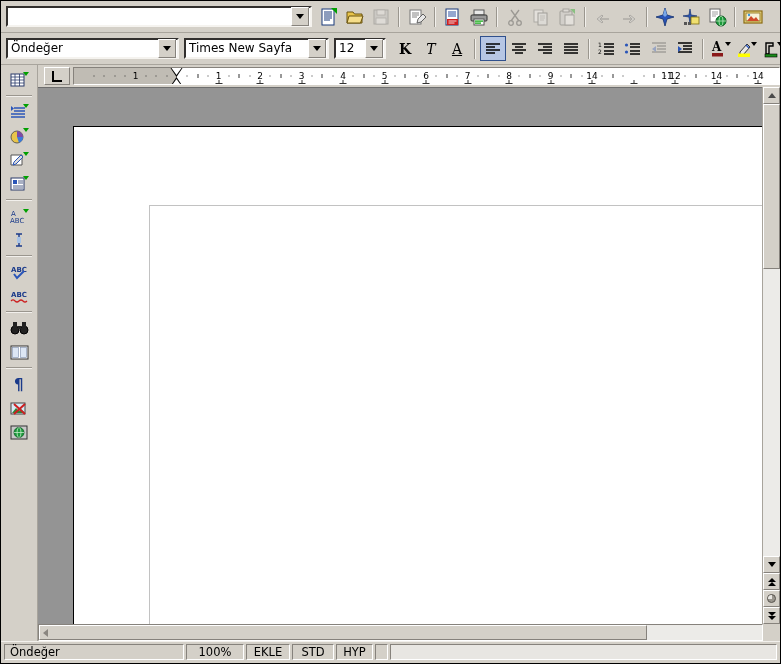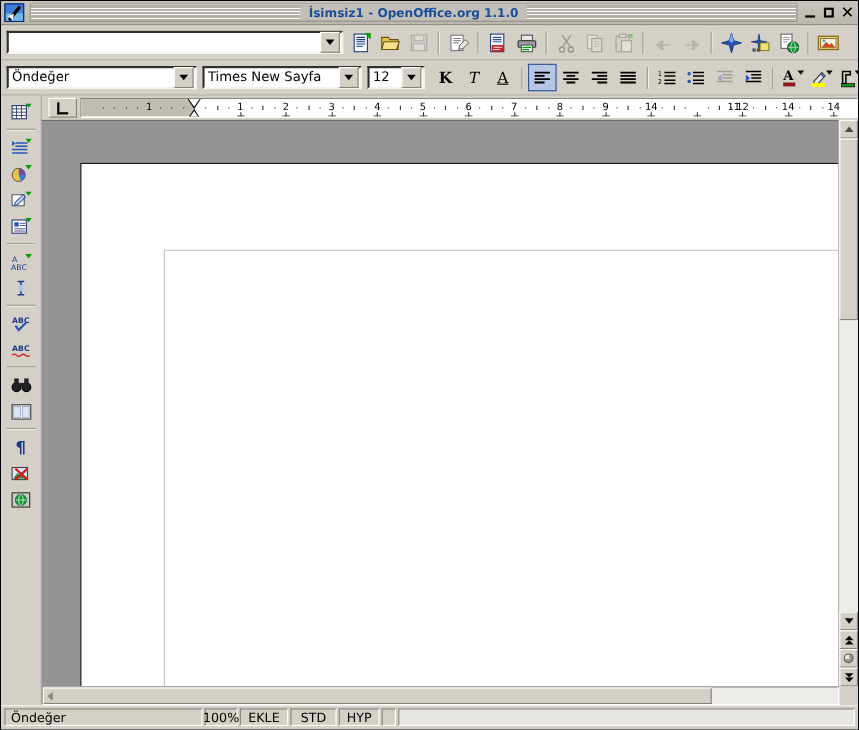--- a/index.html
+++ b/index.html
@@ -142,40 +142,20 @@
   .scell{border:1px solid;border-color:#86827c #fff #fff #86827c;background:#d4d0c8;
     display:flex;align-items:center;padding:0 5px;font-size:11.5px;color:#000;
     box-sizing:border-box;white-space:nowrap;}
   .scell.blank{padding:0;}
 </style>
 </head>
 <body>
 
 <div class="app">
 
-  <div class="titlebar">
-    <div class="app-icon">
-      <div class="sky"></div>
-        <div class="sea"></div>
-        <div class="pen"></div>
-        <div class="nib"></div>
-    </div>
-    <div class="title-grip">
-      <span class="title-text">İsimsiz1 - OpenOffice.org 1.1.0</span>
-    </div>
-    <div class="wbtn">
-        <div class="min"></div>
-      </div>
-    <div class="wbtn">
-        <div class="max"></div>
-      </div>
-    <div class="wbtn">
-        <span class="cls">✕</span>
-      </div>
-  </div>
 
 
   <div class="toolbar">
 
     <div class="combo" style="width:306px;margin:0 4px 0 3px;">
       <input class="cval" type="text" value="" style="">
       <div class="arrow">
           <i></i>
         </div>
     </div>
@@ -699,20 +679,20 @@
             <div class="ar-l"></div>
           </div>
         </div>
         <div style="width:17px;flex:0 0 auto;background:#d4d0c8;"></div>
       </div>
     </div>
   </div>
 
   <div class="statusbar">
     <div class="scell" style="width:180px;">Öndeğer</div>
-    <div class="scell" style="width:30px;justify-content:center;">100%</div>
+    <div class="scell" style="width:58px;justify-content:center;">100%</div>
     <div class="scell" style="width:44px;justify-content:center;">EKLE</div>
     <div class="scell" style="width:42px;justify-content:center;">STD</div>
     <div class="scell" style="width:37px;justify-content:center;">HYP</div>
     <div class="scell blank" style="width:13px;"></div>
     <div class="scell blank" style="flex:1 1 auto;background:#e8e6e2;"></div>
   </div>
 </div>
 
 </body></html>

